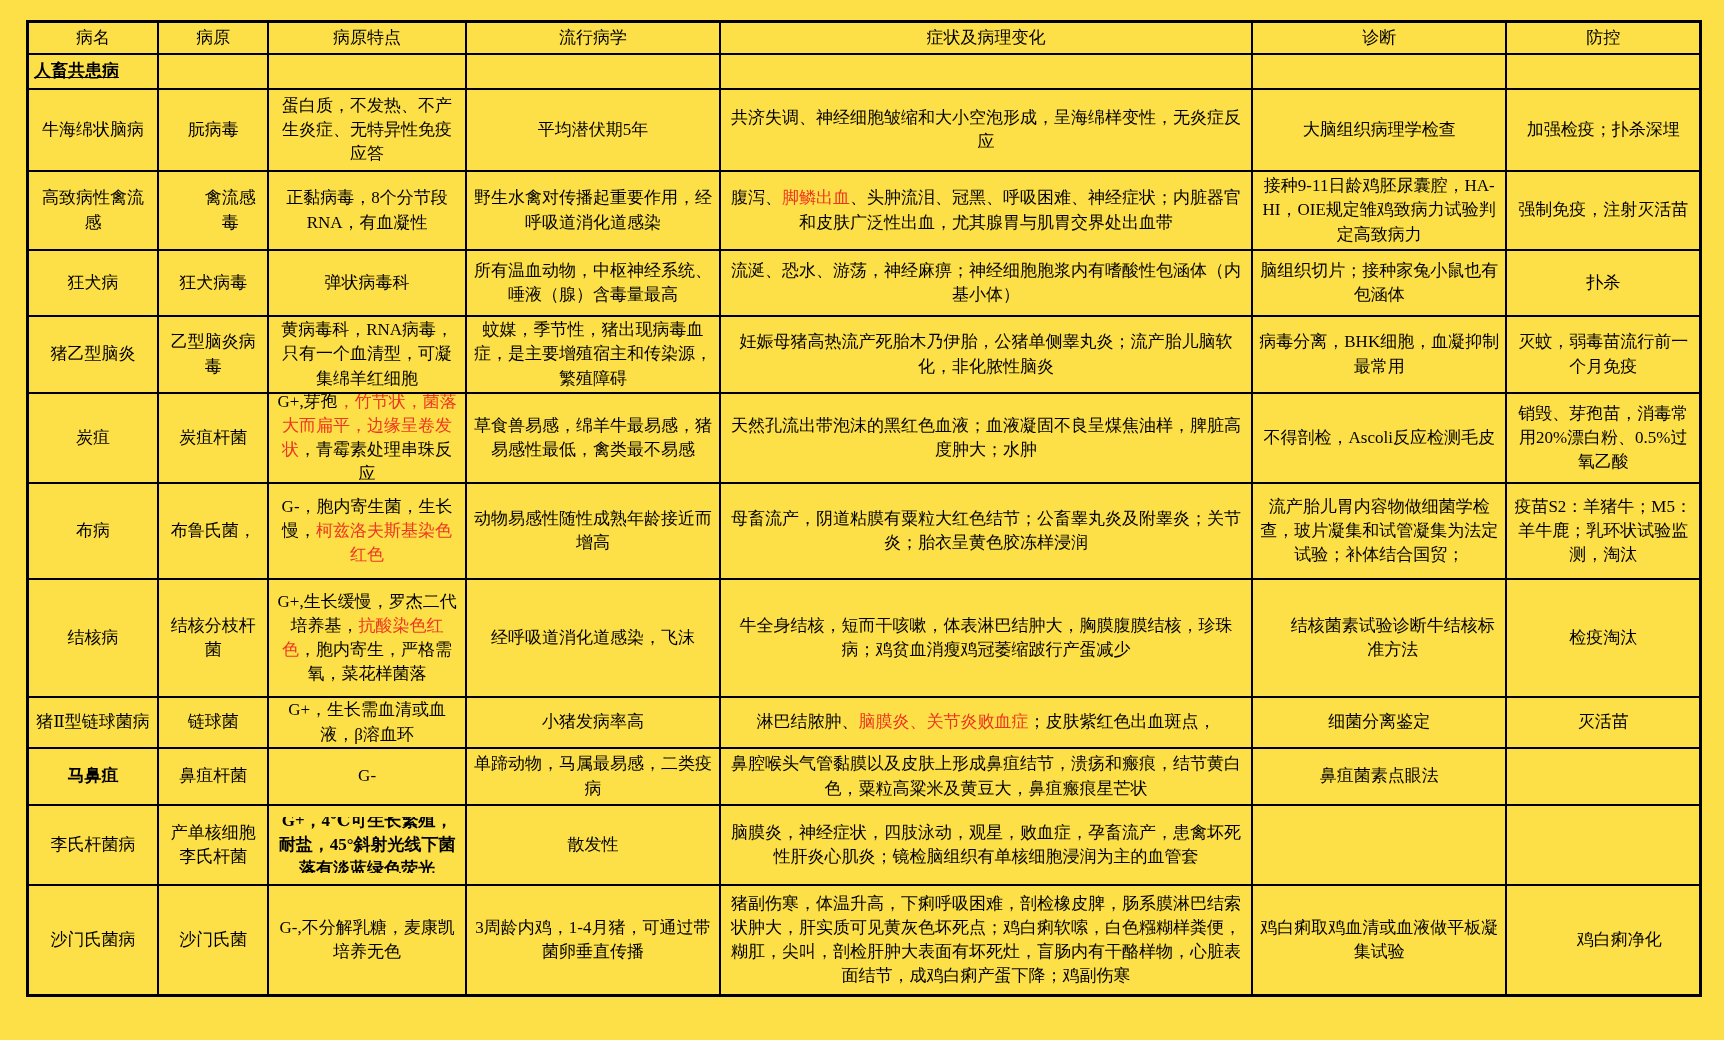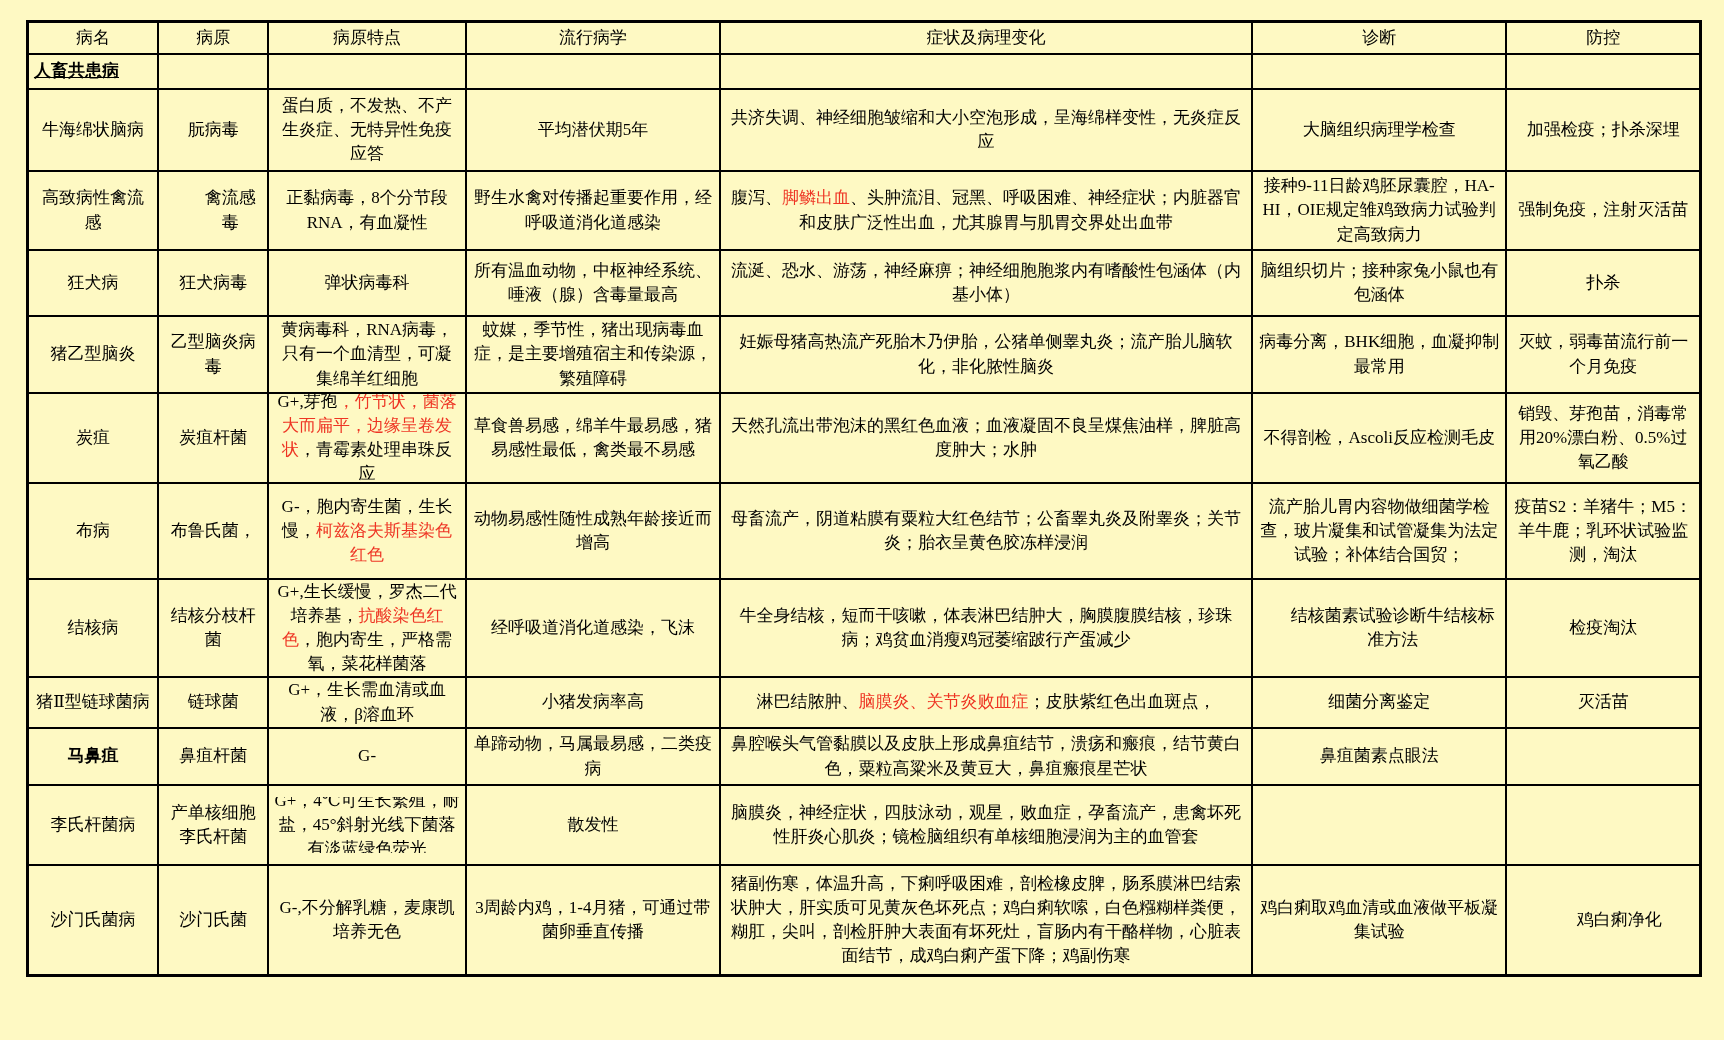--- a/index.html
+++ b/index.html
@@ -1,16 +1,16 @@
 <!DOCTYPE html>
 <html style="--red: #ee3524;"><head>
 <meta charset="utf-8">
 <style>
   html,body{margin:0;padding:0;background:#fff;}
-  .page{position:relative;width:1724px;height:1040px;background:#fef9c3;overflow:hidden;
+  .page{position:relative;width:1724px;height:1040px;background:#fde047;overflow:hidden;
         font-family:"Liberation Serif","DejaVu Serif",serif;color:#000;}
   table.disease{border-collapse:collapse;table-layout:fixed;width:1676px;margin:20px 0 0 26px;
         border:3px solid #000;}
   td,th{border:2px solid #000;padding:0;vertical-align:middle;text-align:center;
         font-weight:normal;font-size:17px;}
   .cell-wrap{display:flex;align-items:center;justify-content:center;overflow:hidden;
         padding:0 5px;box-sizing:border-box;}
   .cell-text{line-height:1.42;}
   .seg-red{color:var(--red,#ee3524);}
   .section-cell .cell-text{font-weight:bold;text-align:left;width:100%;}
@@ -337,21 +337,21 @@
             <div class="cell-wrap" style="height: 96px;">
               <div class="cell-text"><span>经呼吸道消化道感染，飞沫</span></div>
             </div>
           </td>
           <td>
             <div class="cell-wrap" style="height: 96px; align-items: center;">
               <div class="cell-text"><span>牛全身结核，短而干咳嗽，体表淋巴结肿大，胸膜腹膜结核，珍珠病；鸡贫血消瘦鸡冠萎缩跛行产蛋减少</span></div>
             </div>
           </td>
           <td>
-            <div class="cell-wrap" style="height: 96px; padding-left: 32px;">
+            <div class="cell-wrap" style="height: 116px; padding-left: 32px;">
               <div class="cell-text"><span>结核菌素试验诊断牛结核标准方法</span></div>
             </div>
           </td>
           <td>
             <div class="cell-wrap" style="height: 96px;">
               <div class="cell-text"><span>检疫淘汰</span></div>
             </div>
           </td>
         </tr>
         <tr>
@@ -433,21 +433,21 @@
             <div class="cell-wrap" style="height: 78px;">
               <div class="cell-text"><span>李氏杆菌病</span></div>
             </div>
           </td>
           <td>
             <div class="cell-wrap" style="height: 78px;">
               <div class="cell-text"><span>产单核细胞李氏杆菌</span></div>
             </div>
           </td>
           <td>
-            <div class="cell-wrap" style="height: 56px;">
+            <div class="cell-wrap" style="height: 56px; font-weight: bold;">
               <div class="cell-text"><span>G+，4℃可生长繁殖，耐盐，45°斜射光线下菌落有淡蓝绿色荧光</span></div>
             </div>
           </td>
           <td>
             <div class="cell-wrap" style="height: 78px;">
               <div class="cell-text"><span>散发性</span></div>
             </div>
           </td>
           <td>
             <div class="cell-wrap" style="height: 78px;">

